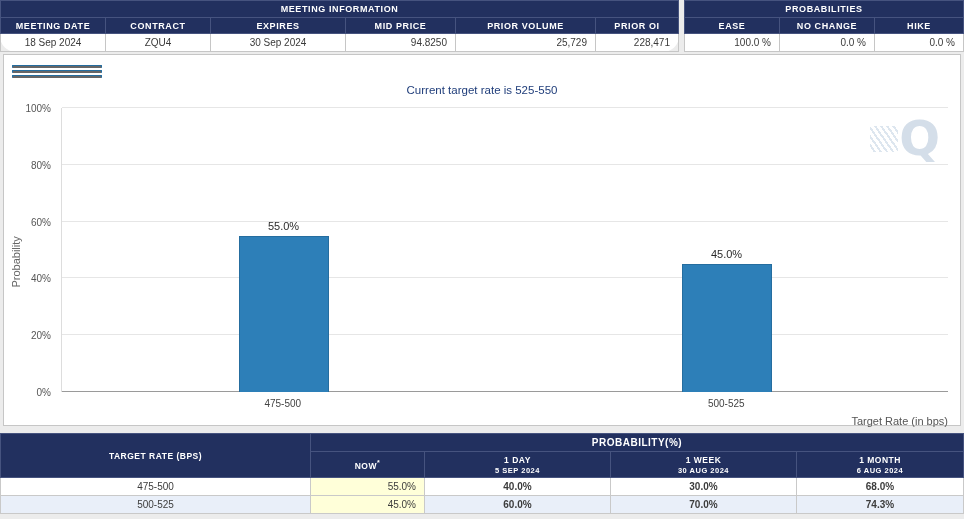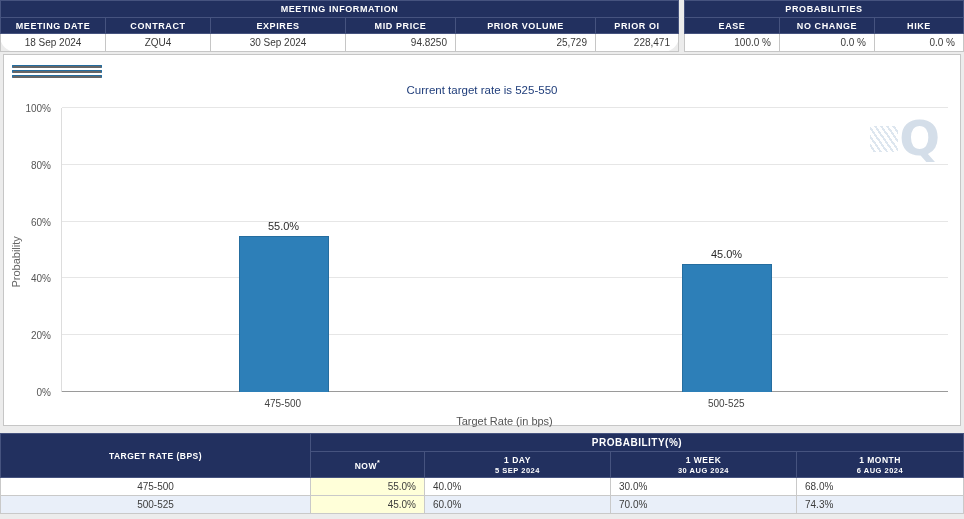--- a/index.html
+++ b/index.html
@@ -50,21 +50,21 @@
   .gridline.baseline { background: #9a9a9a; }
   .bars { position: absolute; left: 0; right: 0; top: 0; bottom: 0; display: flex; z-index: 1; }
   .cat { flex: 1; display: flex; align-items: flex-end; justify-content: center; }
   .bar { width: 90px; position: relative; border: 1px solid #256d9f; border-bottom: none; }
   .bar-label {
     position: absolute; top: -17px; left: 50%; transform: translateX(-50%);
     font-size: 11px; color: #2b2b2b; white-space: nowrap;
   }
   .xticks { position: absolute; left: 57px; right: 12px; top: 294px; display: flex; }
   .xtick { flex: 1; text-align: center; font-size: 10px; color: #444; }
-  .xlabel { position: absolute; left: 57px; right: 12px; top: 311px; text-align: center; font-size: 11px; color: #555; }
+  .xlabel { position: absolute; left: 57px; right: 12px; top: 311px; text-align: right; font-size: 11px; color: #555; }
   .watermark {
     position: absolute; top: 6px; right: 8px; z-index: 0;
     font-size: 48px; font-weight: bold; color: #d4dee9;
     font-family: "DejaVu Sans", sans-serif; line-height: 1;
   }
   .wm-stripes {
     position: absolute; top: 18px; right: 50px; width: 28px; height: 26px; z-index: 0;
     background: repeating-linear-gradient(55deg, transparent 0 3px, #dde6ef 3px 5px);
   }
   
@@ -76,21 +76,21 @@
   .hist-table th.rate-h { font-size: 8.5px; }
   .hist-table th.prob-h { font-size: 10px; height: 18px; }
   .hist-table th.sub-h { height: 26px; font-size: 8.5px; }
   .hist-table .sub-date { font-size: 7.5px; font-weight: bold; margin-top: 1px; }
   .hist-table sup { font-size: 7px; }
   .hist-table td {
     font-size: 10px; color: #3c3c3c; height: 18px;
     border: 1px solid #c9c9c9; padding: 0 8px;
   }
   .hist-table td.rate-c { text-align: center; }
-  .hist-table td.val-c { text-align: left; }
+  .hist-table td.val-c { text-align: center; font-weight: bold; }
   .hist-table td.now-c { text-align: right; background: #ffffd9; }
   .hist-table tr.alt td { background: #e9eff9; }
   .hist-table tr.alt td.now-c { background: #ffffd9; }
 </style>
 </head>
 <body>
 
 <div class="top-row">
   <table class="info-table">
     <colgroup>

